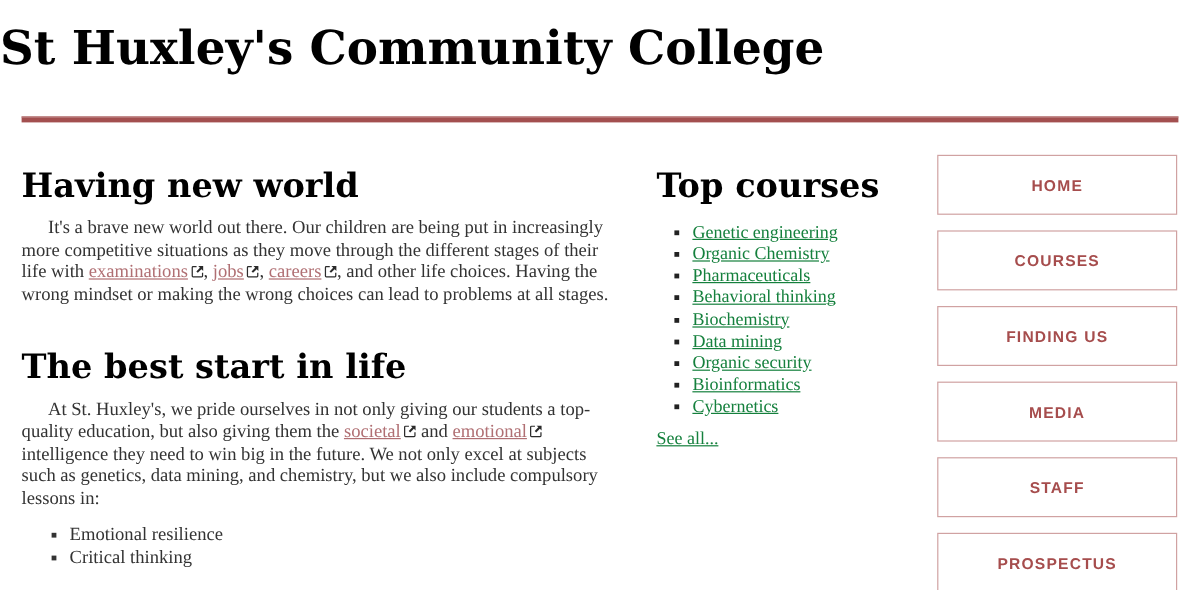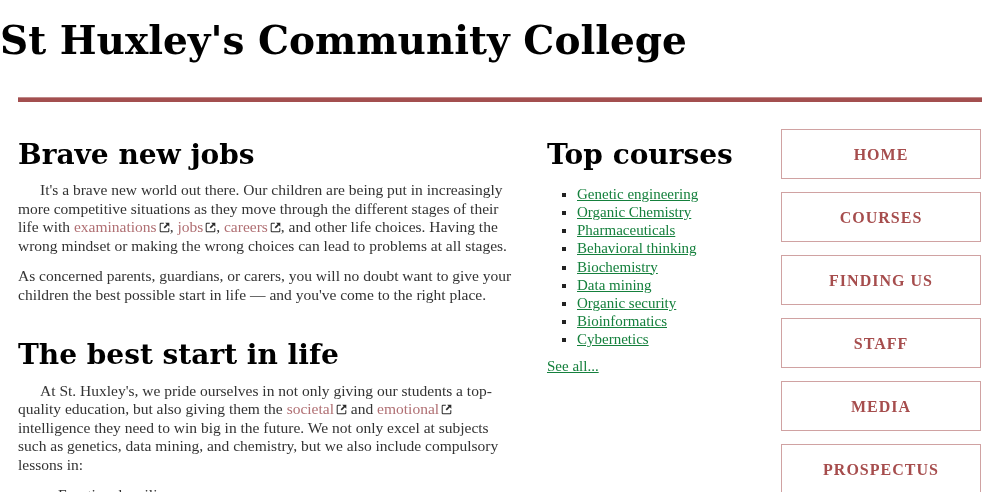--- a/index.html
+++ b/index.html
@@ -20,61 +20,60 @@
     column-gap: 31px; padding: 0 18px; align-items: start;
   }
   h2 {
     font-family: "DejaVu Serif", serif; font-weight: bold;
     font-size: 28px; line-height: 1.05; color: #000000; margin: 38px 0 0;
   }
   h2.second { margin-top: 36px; }
   .main p { font-size: 15.5px; line-height: 18.5px; margin: 12px 0 0; }
   .indent { text-indent: 22px; }
   a.textlink { color: #b06f73; text-decoration: none; white-space: nowrap; }
-  a.textlink .lk { }
+  a.textlink .lk { text-decoration: underline; }
   .ext { width: 11px; height: 11px; fill: #2b2b2b; margin-left: 2px; vertical-align: -1px; }
   ul.lessons { margin: 12px 0 0; padding-left: 40px; list-style: square; font-size: 15.5px; line-height: 18.5px; color: #333; }
   
   .courses ul { margin: 16px 0 0; padding-left: 30px; list-style: square; color: #222; font-size: 15px; line-height: 18.1px; }
   .courses a { color: #15803d; text-decoration: underline; }
   .courses .seeall { margin: 10px 0 16px; font-size: 15px; }
   
   .nav { padding-top: 27px; }
   .nav a {
     display: block; height: 50px; line-height: 50px; text-align: center;
     border: 1px solid #d0a2a2; margin-bottom: 13px;
-    font-family: Liberation Serif, serif; font-weight: bold; font-size: 16px;
+    font-family: Liberation Sans, sans-serif; font-weight: bold; font-size: 13px;
     letter-spacing: 1px; color: #a64d4d; text-decoration: none; background: #ffffff;
   }
 </style>
 </head>
 <body>
 
 <header>
   <h1>St Huxley's Community College</h1>
 </header>
 <div class="rule"></div>
 
 <div class="grid">
 
   <main class="main">
-    <h2>Brave new jobs</h2>
+    <h2>Having new world</h2>
 
     <p class="indent"><span>It's a brave new world out there. Our children are being put in increasingly more competitive situations as they move through the different stages of their life with </span><a class="textlink" href="#"><span class="lk">examinations</span><svg class="ext" viewBox="0 0 16 16">
             <path d="M13.5 9v4.2a.3.3 0 0 1-.3.3H2.8a.3.3 0 0 1-.3-.3V2.8a.3.3 0 0 1 .3-.3H7V1H2.8A1.8 1.8 0 0 0 1 2.8v10.4A1.8 1.8 0 0 0 2.8 15h10.4a1.8 1.8 0 0 0 1.8-1.8V9h-1.5z"></path>
             <path d="M9 1h6v6l-2.1-2.1-4.4 4.4-1.8-1.8 4.4-4.4L9 1z"></path>
           </svg></a><span>, </span><a class="textlink" href="#"><span class="lk">jobs</span><svg class="ext" viewBox="0 0 16 16">
             <path d="M13.5 9v4.2a.3.3 0 0 1-.3.3H2.8a.3.3 0 0 1-.3-.3V2.8a.3.3 0 0 1 .3-.3H7V1H2.8A1.8 1.8 0 0 0 1 2.8v10.4A1.8 1.8 0 0 0 2.8 15h10.4a1.8 1.8 0 0 0 1.8-1.8V9h-1.5z"></path>
             <path d="M9 1h6v6l-2.1-2.1-4.4 4.4-1.8-1.8 4.4-4.4L9 1z"></path>
           </svg></a><span>, </span><a class="textlink" href="#"><span class="lk">careers</span><svg class="ext" viewBox="0 0 16 16">
             <path d="M13.5 9v4.2a.3.3 0 0 1-.3.3H2.8a.3.3 0 0 1-.3-.3V2.8a.3.3 0 0 1 .3-.3H7V1H2.8A1.8 1.8 0 0 0 1 2.8v10.4A1.8 1.8 0 0 0 2.8 15h10.4a1.8 1.8 0 0 0 1.8-1.8V9h-1.5z"></path>
             <path d="M9 1h6v6l-2.1-2.1-4.4 4.4-1.8-1.8 4.4-4.4L9 1z"></path>
           </svg></a><span>, and other life choices. Having the wrong mindset or making the wrong choices can lead to problems at all stages.</span></p>
 
-    <p>As concerned parents, guardians, or carers, you will no doubt want to give your children the best possible start in life — and you've come to the right place.</p>
 
     <h2 class="second">The best start in life</h2>
 
     <p class="indent"><span>At St. Huxley's, we pride ourselves in not only giving our students a top-quality education, but also giving them the </span><a class="textlink" href="#"><span class="lk">societal</span><svg class="ext" viewBox="0 0 16 16">
             <path d="M13.5 9v4.2a.3.3 0 0 1-.3.3H2.8a.3.3 0 0 1-.3-.3V2.8a.3.3 0 0 1 .3-.3H7V1H2.8A1.8 1.8 0 0 0 1 2.8v10.4A1.8 1.8 0 0 0 2.8 15h10.4a1.8 1.8 0 0 0 1.8-1.8V9h-1.5z"></path>
             <path d="M9 1h6v6l-2.1-2.1-4.4 4.4-1.8-1.8 4.4-4.4L9 1z"></path>
           </svg></a><span> and </span><a class="textlink" href="#"><span class="lk">emotional</span><svg class="ext" viewBox="0 0 16 16">
             <path d="M13.5 9v4.2a.3.3 0 0 1-.3.3H2.8a.3.3 0 0 1-.3-.3V2.8a.3.3 0 0 1 .3-.3H7V1H2.8A1.8 1.8 0 0 0 1 2.8v10.4A1.8 1.8 0 0 0 2.8 15h10.4a1.8 1.8 0 0 0 1.8-1.8V9h-1.5z"></path>
             <path d="M9 1h6v6l-2.1-2.1-4.4 4.4-1.8-1.8 4.4-4.4L9 1z"></path>
           </svg></a><span> intelligence they need to win big in the future. We not only excel at subjects such as genetics, data mining, and chemistry, but we also include compulsory lessons in:</span></p>
@@ -98,18 +97,18 @@
       <li><a href="#">Bioinformatics</a></li>
       <li><a href="#">Cybernetics</a></li>
     </ul>
     <p class="seeall"><a href="#">See all...</a></p>
   </aside>
 
   <nav class="nav">
     <a href="#">HOME</a>
     <a href="#">COURSES</a>
     <a href="#">FINDING US</a>
+    <a href="#">MEDIA</a>
     <a href="#">STAFF</a>
-    <a href="#">MEDIA</a>
     <a href="#">PROSPECTUS</a>
   </nav>
 
 </div>
 
 </body></html>

